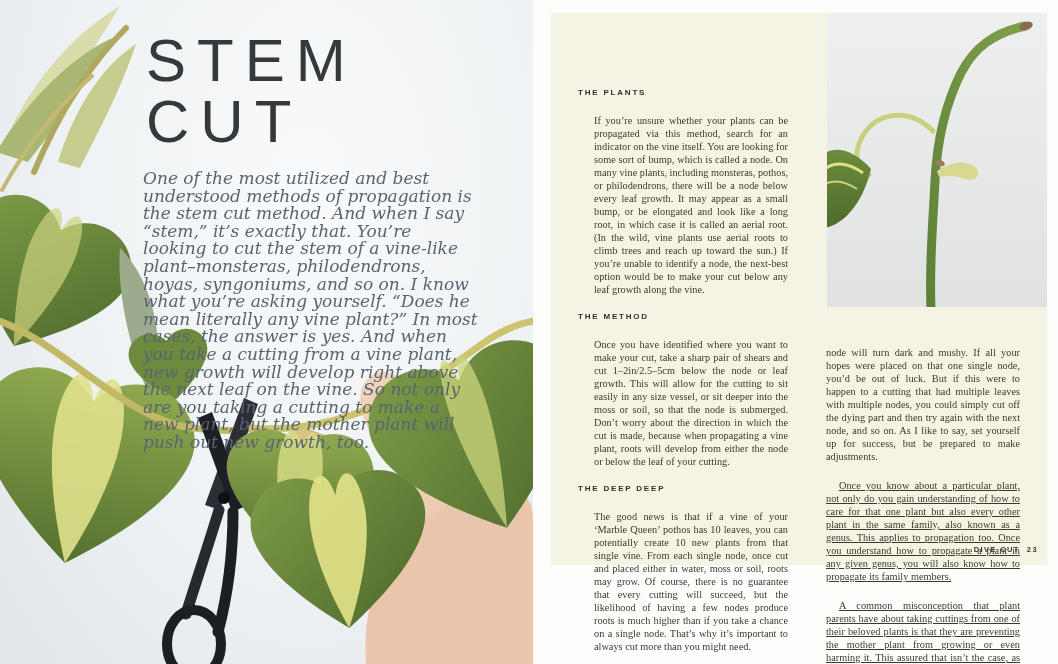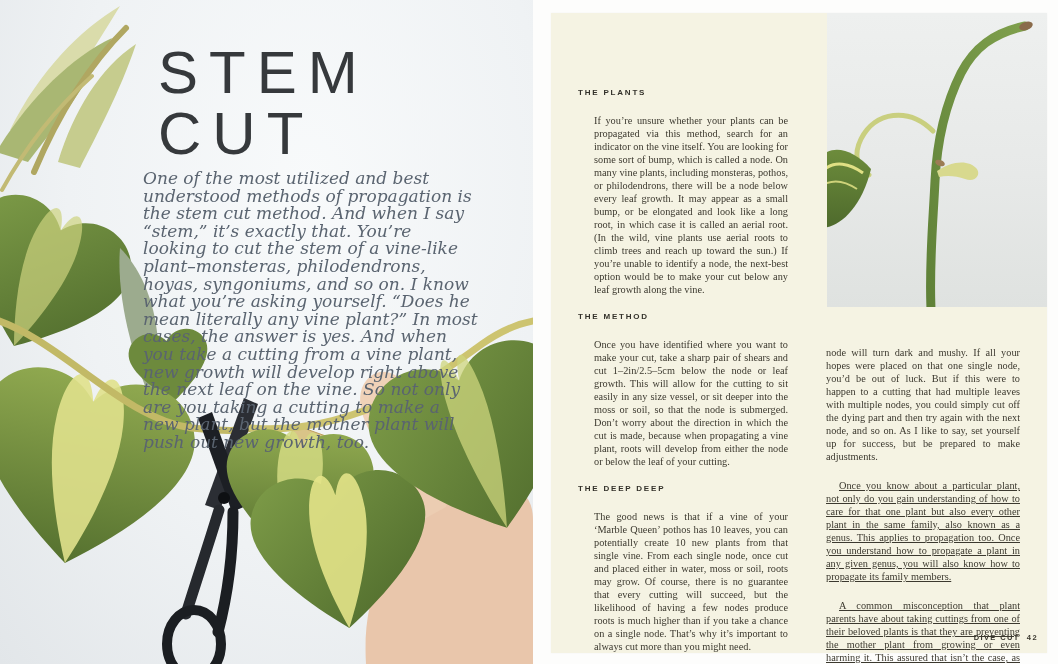--- a/index.html
+++ b/index.html
@@ -9,34 +9,34 @@
   }
   .canvas{position:relative;width:1058px;height:664px;background:#fdfdfc;}
 
   
   .left-page{
     position:absolute;left:0;top:0;width:533px;height:664px;overflow:hidden;
     background:radial-gradient(ellipse at 58% 28%, #f8fafb 0%, #eff2f4 55%, #e2e6e9 100%);
   }
   .photo-svg{position:absolute;left:0;top:0;width:533px;height:664px;display:block;}
   .title{
-    position:absolute;left:146px;top:30px;margin:12px;z-index:3;
+    position:absolute;left:146px;top:30px;margin:0;z-index:3;
     font-family:"Liberation Sans", sans-serif;font-weight:200;
     font-size:60px;line-height:61px;letter-spacing:11px;color:#36393c;
   }
   .title-line{display:block;}
   .intro{
     position:absolute;left:143px;top:170px;width:336px;margin:0;z-index:3;
     font-family:"DejaVu Serif", serif;font-style:italic;
     font-size:17px;line-height:17.6px;color:#5a6470;
   }
 
   
   .right-page{
-    position:absolute;left:551px;top:13px;width:496px;height:640px;
+    position:absolute;left:551px;top:13px;width:496px;height:552px;
     background:#f5f3e3;box-shadow:0 0 2px rgba(0,0,0,0.04);
   }
   .right-photo{
     position:absolute;right:0;top:0;width:220px;height:294px;overflow:hidden;
     background:linear-gradient(180deg,#eef0ef 0%, #e7e9e8 55%, #dfe2e0 100%);
   }
   .right-photo svg{display:block;width:220px;height:294px;}
 
   .col{
     position:absolute;width:226px;
@@ -182,16 +182,16 @@
       <p class="indent">If a node fails to produce roots, it will begin to die. You’ll be able to tell because the cut end and</p>
     </div>
 
     <div class="col col-right">
       <p>node will turn dark and mushy. If all your hopes were placed on that one single node, you’d be out of luck. But if this were to happen to a cutting that had multiple leaves with multiple nodes, you could simply cut off the dying part and then try again with the next node, and so on. As I like to say, set yourself up for success, but be prepared to make adjustments.</p>
       <p class="indent">Once you know about a particular plant, not only do you gain understanding of how to care for that one plant but also every other plant in the same family, also known as a genus. This applies to propagation too. Once you understand how to propagate a plant in any given genus, you will also know how to propagate its family members.</p>
       <p class="indent">A common misconception that plant parents have about taking cuttings from one of their beloved plants is that they are preventing the mother plant from growing or even harming it. This assured that isn’t the case, as long as the mother plant is thriving.</p>
     </div>
 
     <div class="folio">
-      <span>DIVE CUT</span><span class="folio-num">42</span>
+      <span>DIVE CUT</span><span class="folio-num">23</span>
     </div>
   </section>
 </div>
 
 </body></html>

